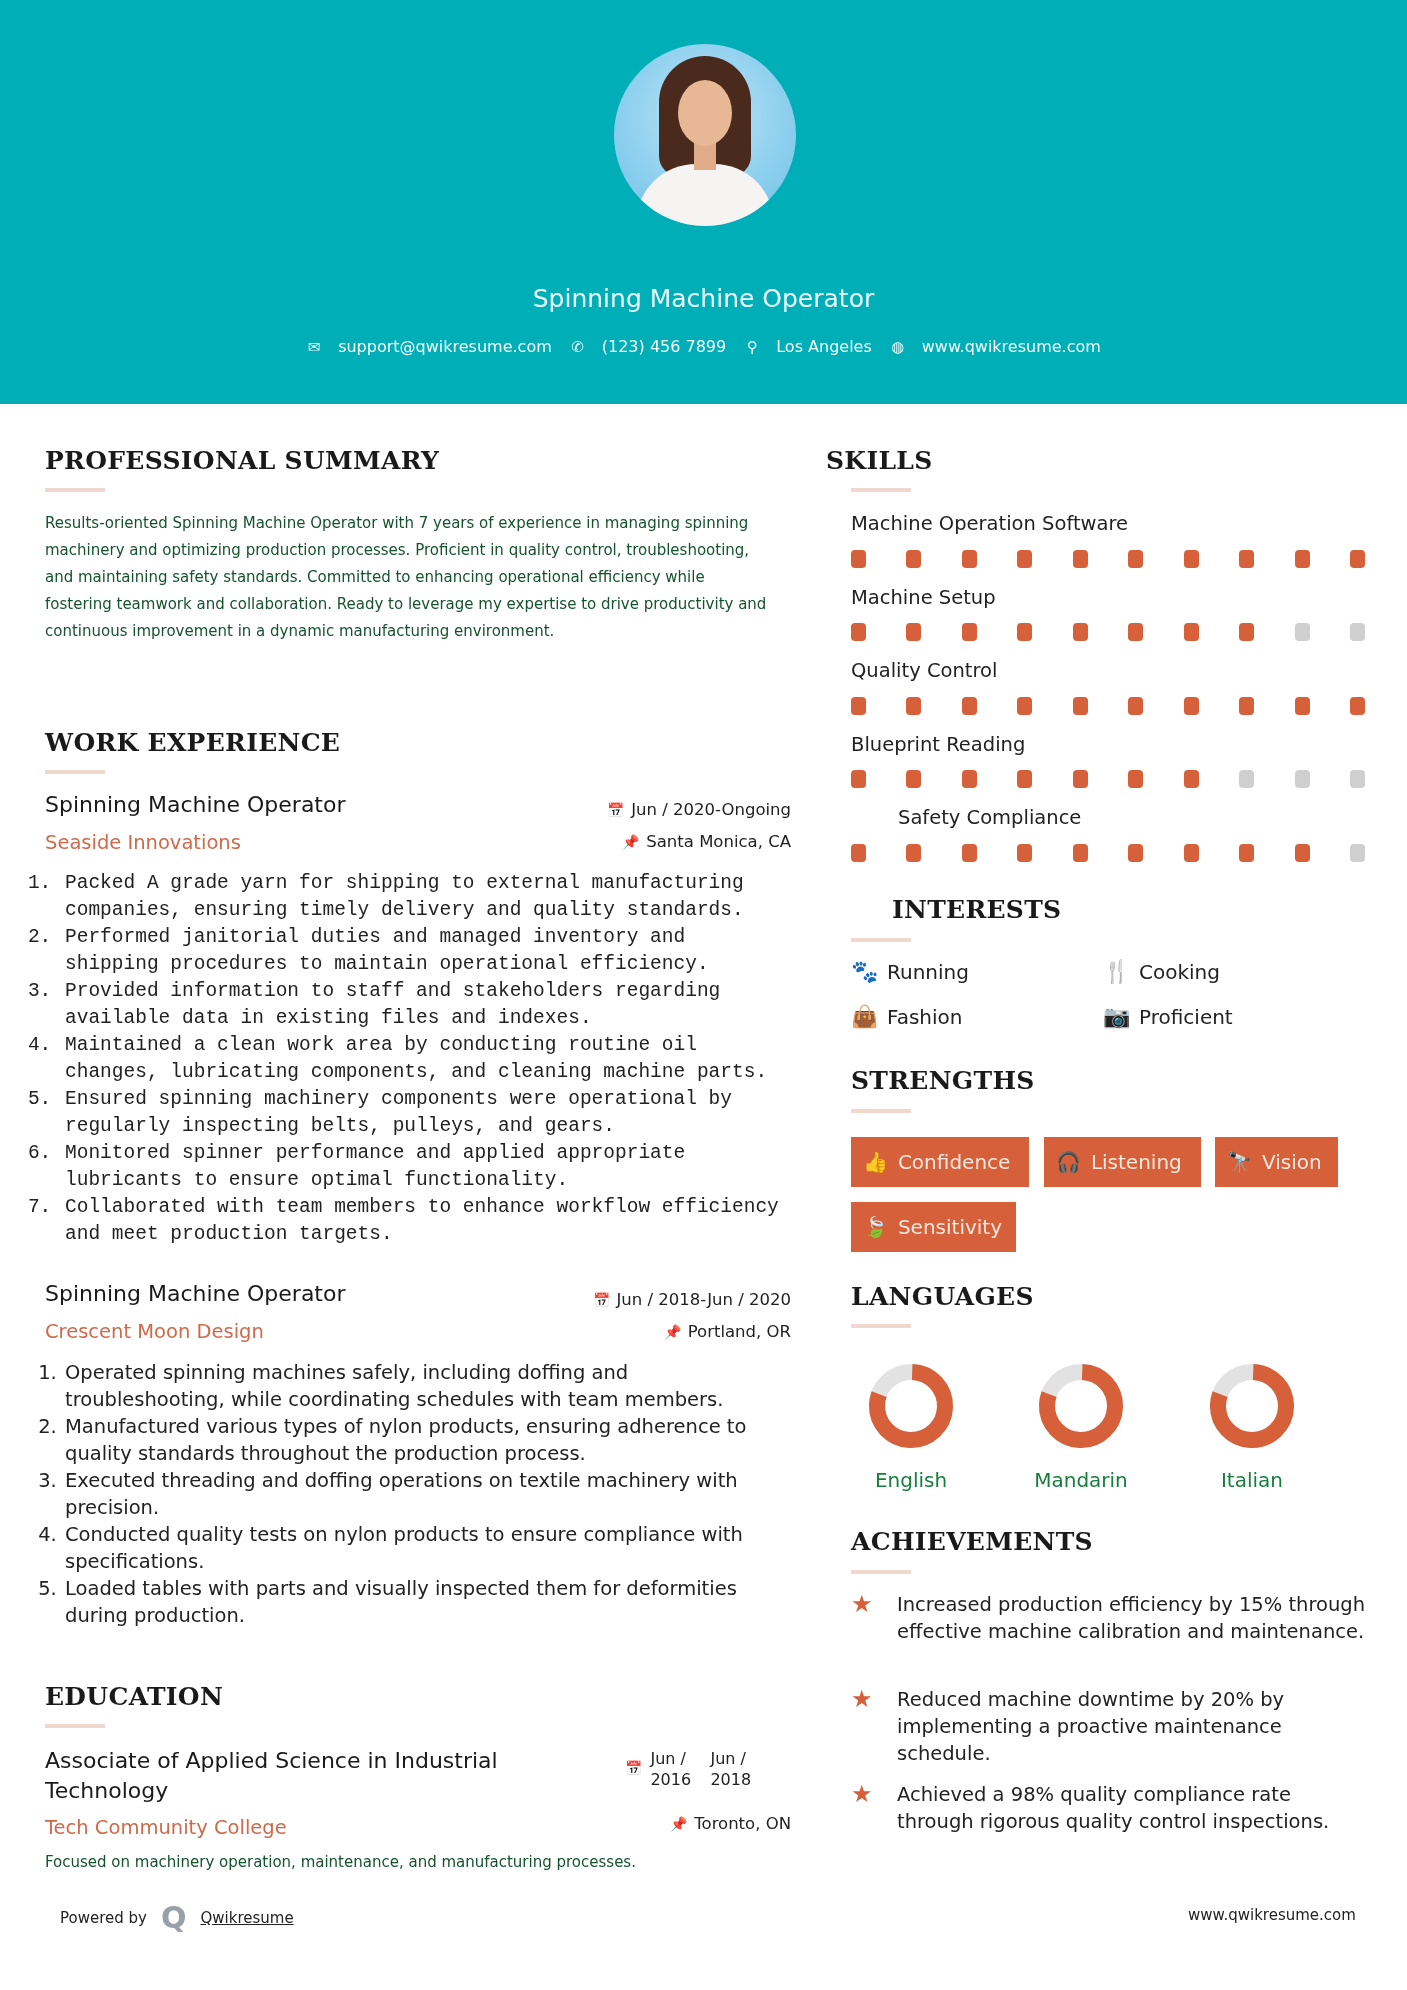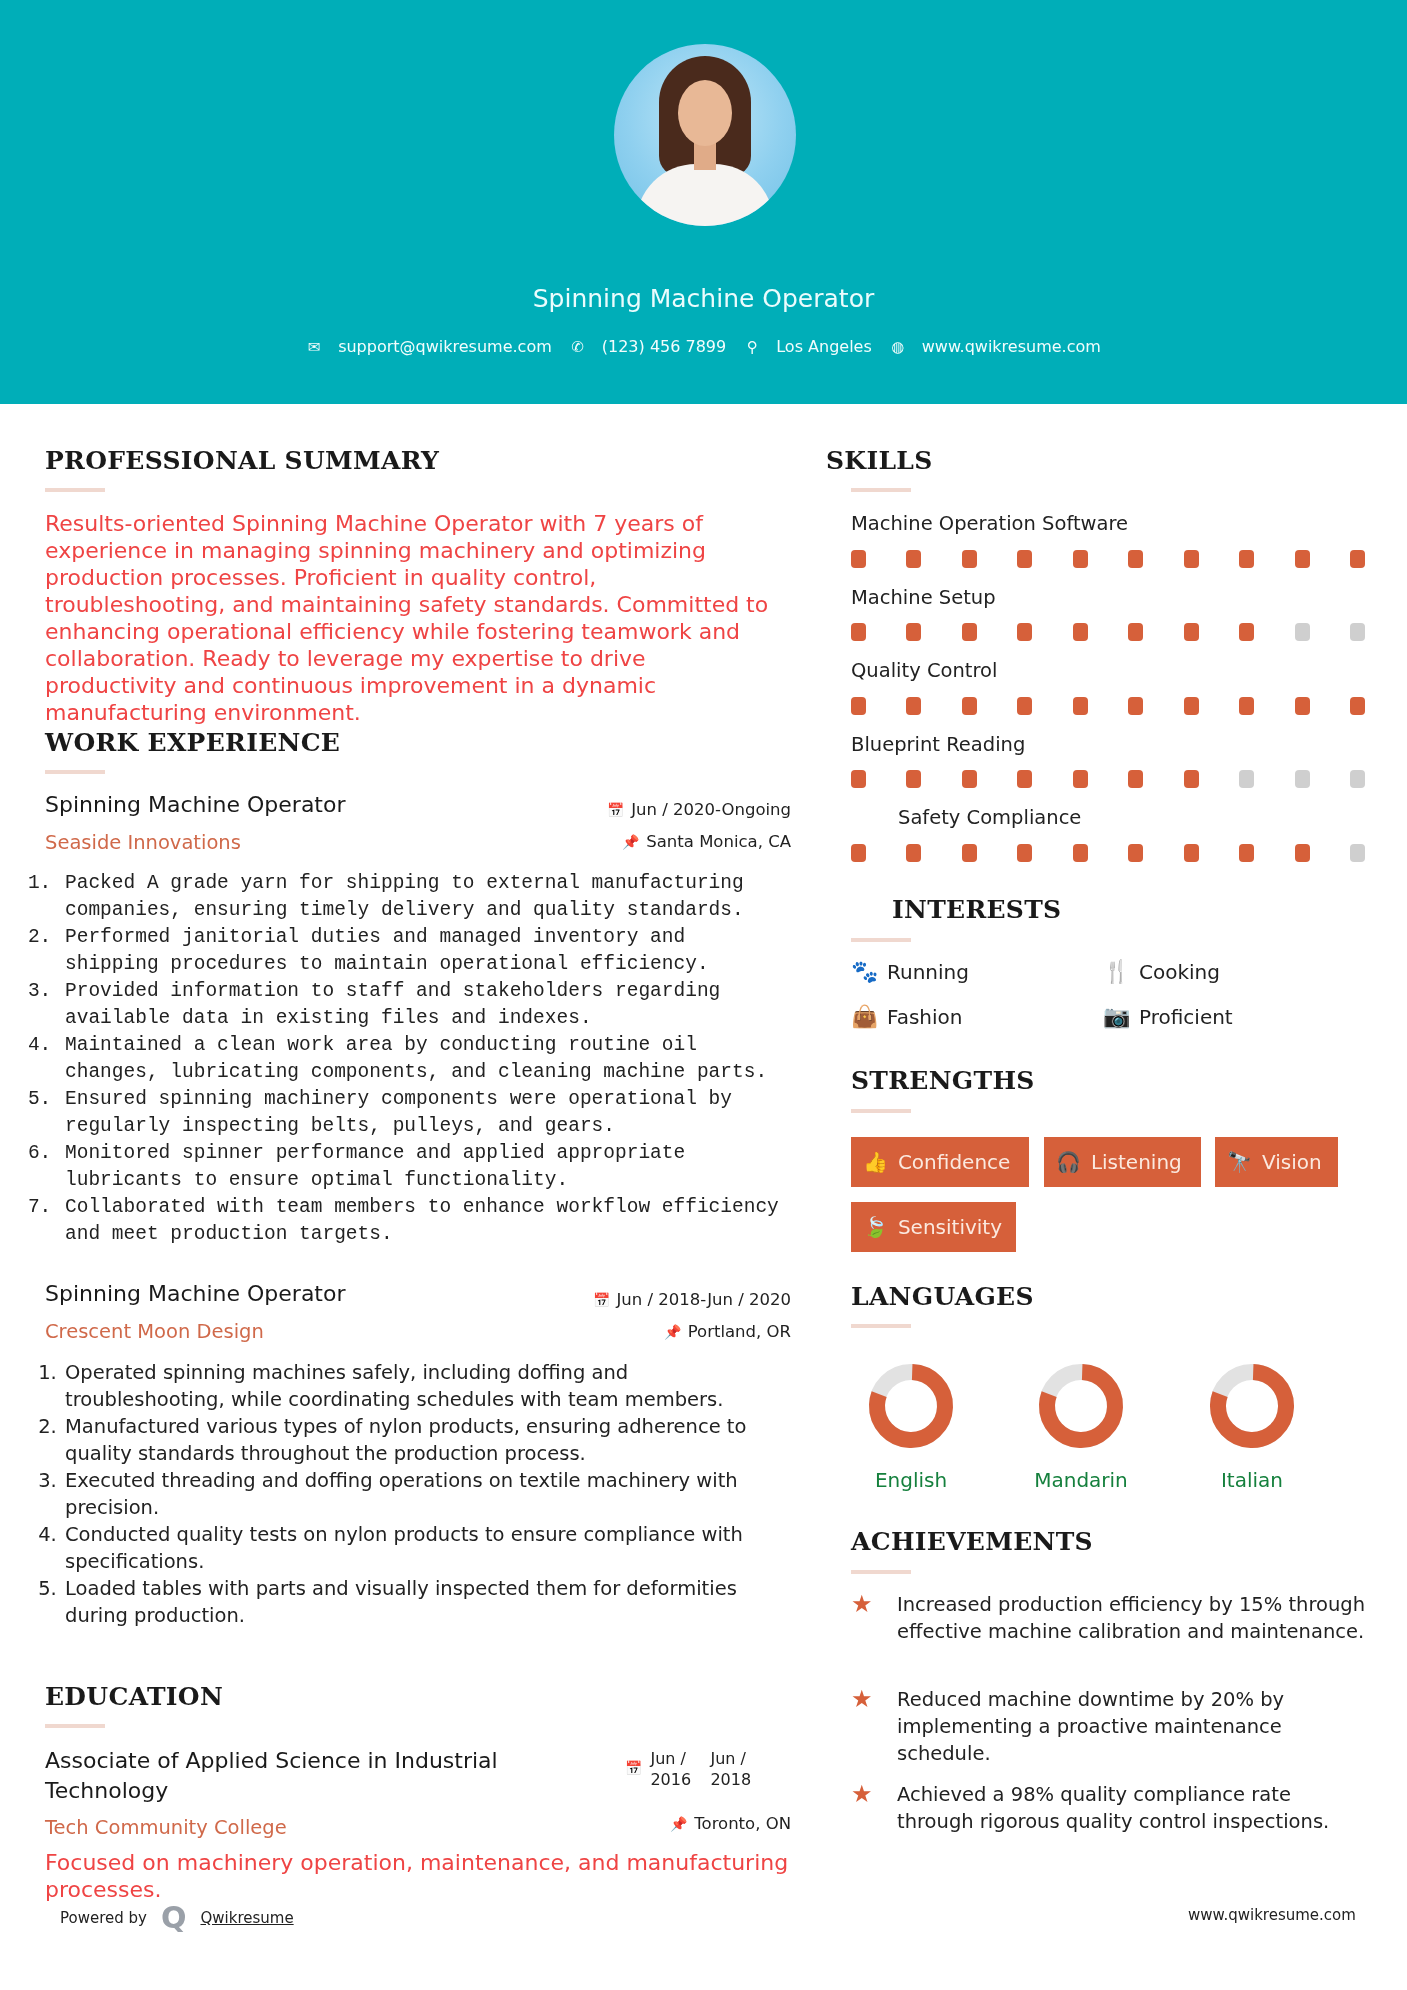--- a/index.html
+++ b/index.html
@@ -18,21 +18,21 @@
     font-family: "DejaVu Serif", serif; font-weight: bold; font-size: 48px; letter-spacing: 1px; }
   .title { position: absolute; left: 0; width: 1407px; top: 284px; text-align: center; color: #eafcfd; font-size: 25px; }
   .contacts { position: absolute; left: 0; width: 1407px; top: 337px; display: flex; justify-content: center; gap: 18px;
     color: #f2fdfd; font-size: 16px; align-items: center; }
   .contacts .ci { display: flex; align-items: center; gap: 16px; }
   .contacts .ic { font-size: 15px; width: 16px; text-align: center; }
 
   .sec-h { position: absolute; font-family: "DejaVu Serif", serif; font-weight: bold; font-size: 25px; color: #1a1a1a; letter-spacing: 0.3px; }
   .sec-u { position: absolute; width: 60px; height: 4px; background: #f0d8cf; }
 
-  .para { position: absolute; font-size: 22px; line-height: 27px; color: #ef4444; }
+  .para { position: absolute; font-size: 15px; line-height: 27px; color: #14532d; }
   .job-title { position: absolute; font-size: 22px; color: #1a1a1a; }
   .company { position: absolute; font-size: 19.5px; color: #d0694a; }
   .meta { position: absolute; font-size: 16.5px; color: #222; text-align: right; }
   .meta .ic { font-size: 14px; margin-right: 6px; }
   ol.bul { position: absolute; font-size: 19.5px; line-height: 27px; color: #222; padding-left: 18px; }
   ol.bul li { padding-left: 2px; }
 
   .skill-label { position: absolute; font-size: 19.5px; color: #222; }
   .dots { position: absolute; display: flex; justify-content: space-between; width: 514px; }
   .dot { width: 15px; height: 18px; border-radius: 4px; background: #cfcfcf; }

